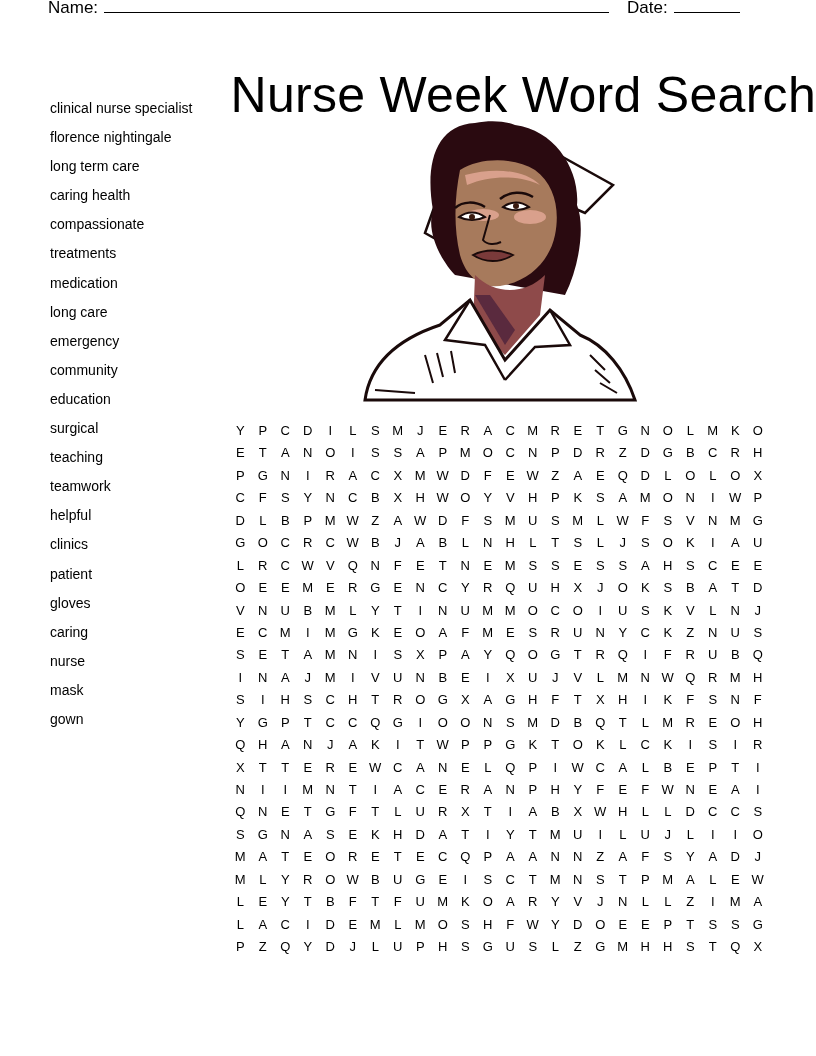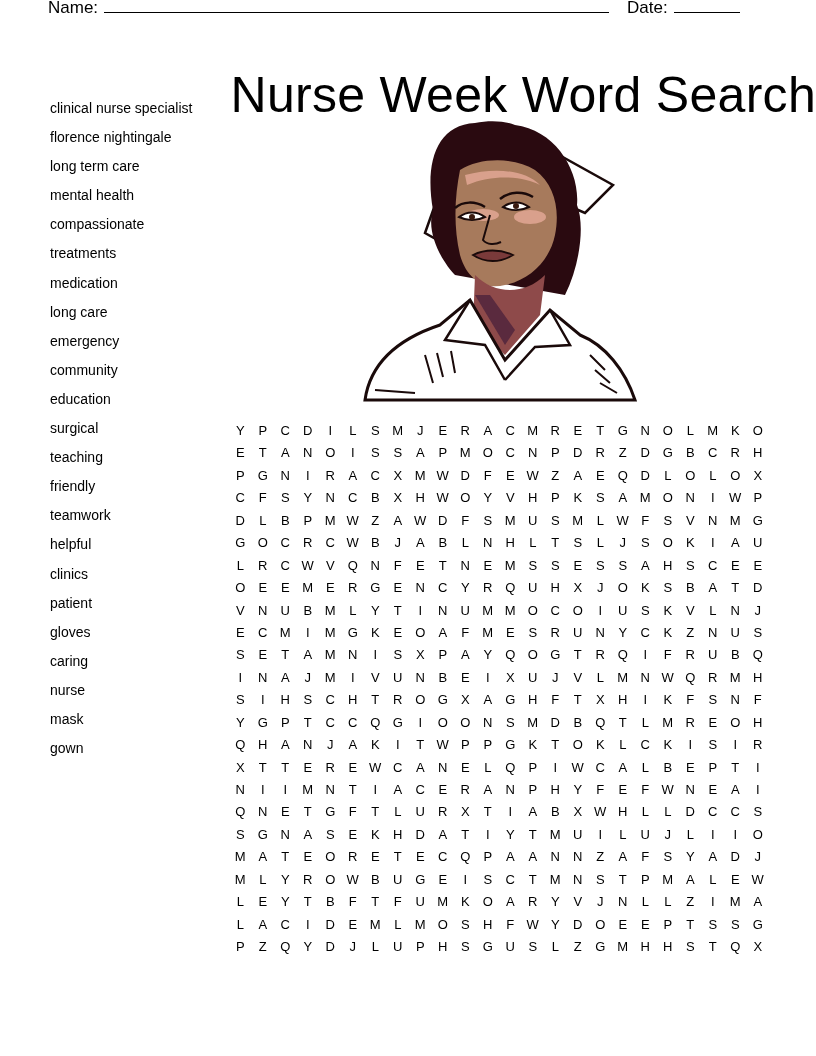--- a/index.html
+++ b/index.html
@@ -27,31 +27,30 @@
 <div class="date-lbl">
   <span>Date:</span><span class="date-line"></span>
 </div>
 
 <h1 class="title">Nurse Week Word Search</h1>
 
 <ul class="word-list" id="word-list">
     <li>clinical nurse specialist</li>
     <li>florence nightingale</li>
     <li>long term care</li>
-    <li>mental health</li>
+    <li>caring health</li>
     <li>compassionate</li>
     <li>treatments</li>
     <li>medication</li>
     <li>long care</li>
     <li>emergency</li>
     <li>community</li>
     <li>education</li>
     <li>surgical</li>
     <li>teaching</li>
-    <li>friendly</li>
     <li>teamwork</li>
     <li>helpful</li>
     <li>clinics</li>
     <li>patient</li>
     <li>gloves</li>
     <li>caring</li>
     <li>nurse</li>
     <li>mask</li>
     <li>gown</li>
   </ul>

